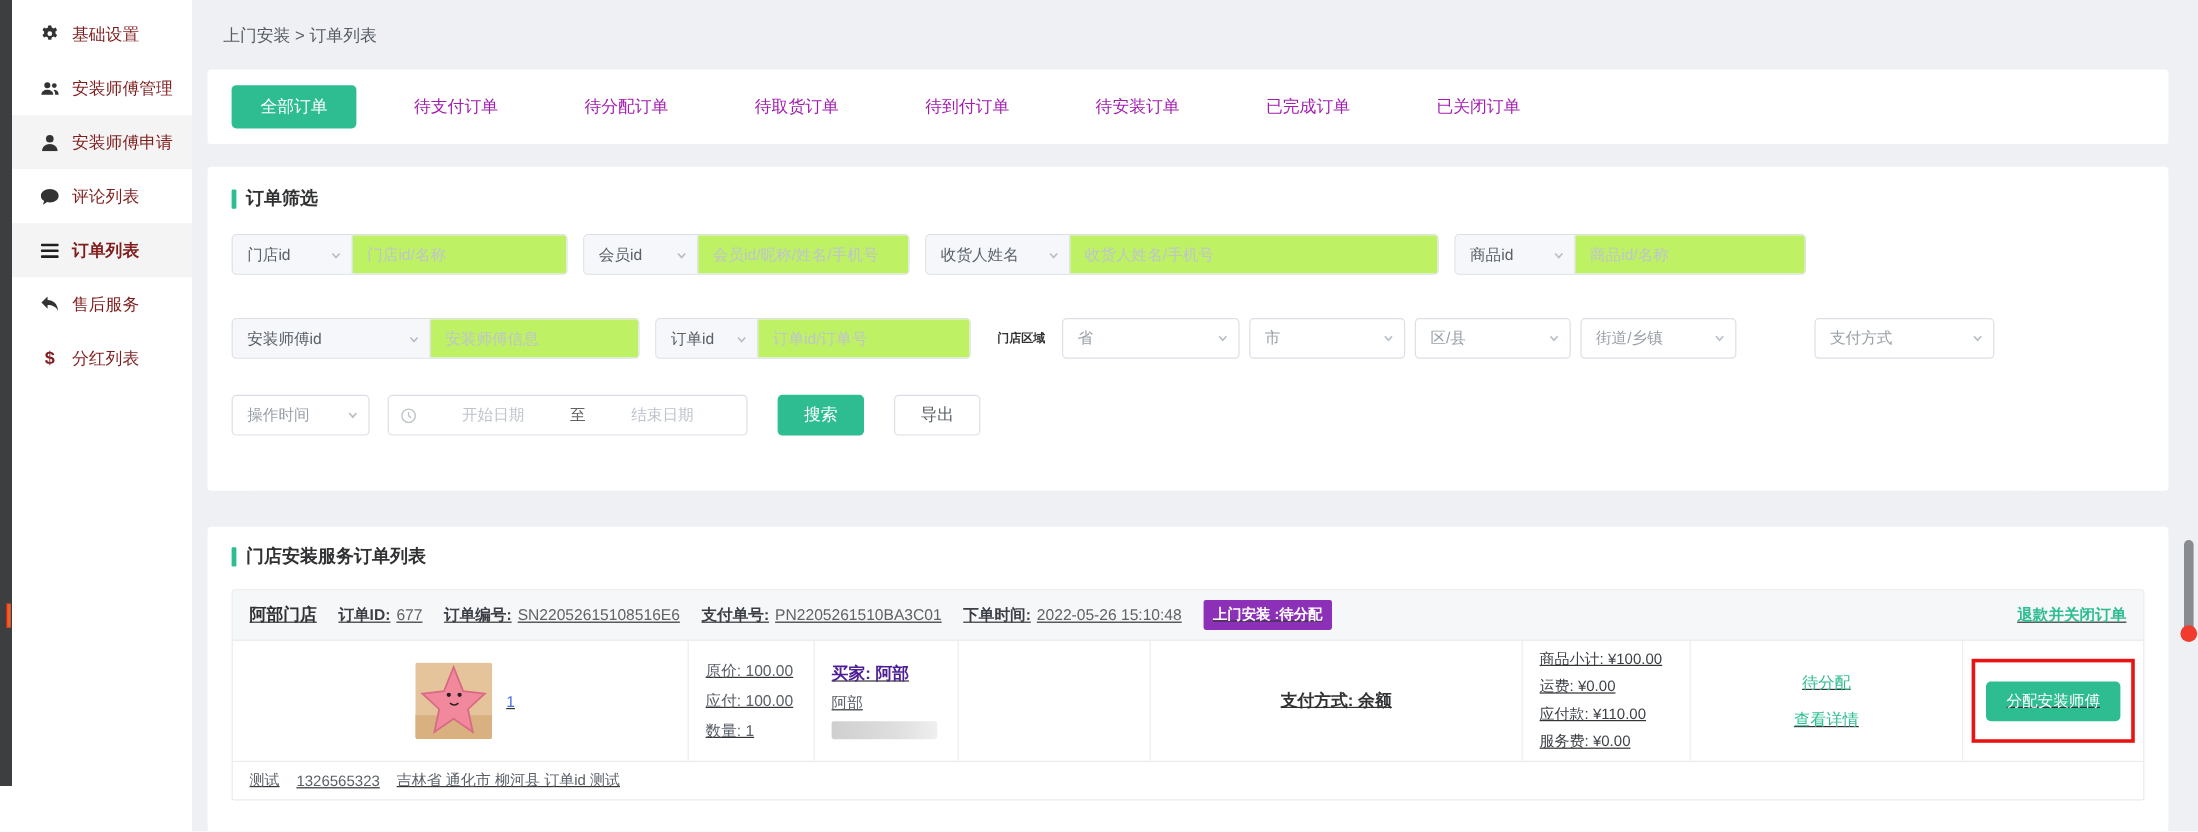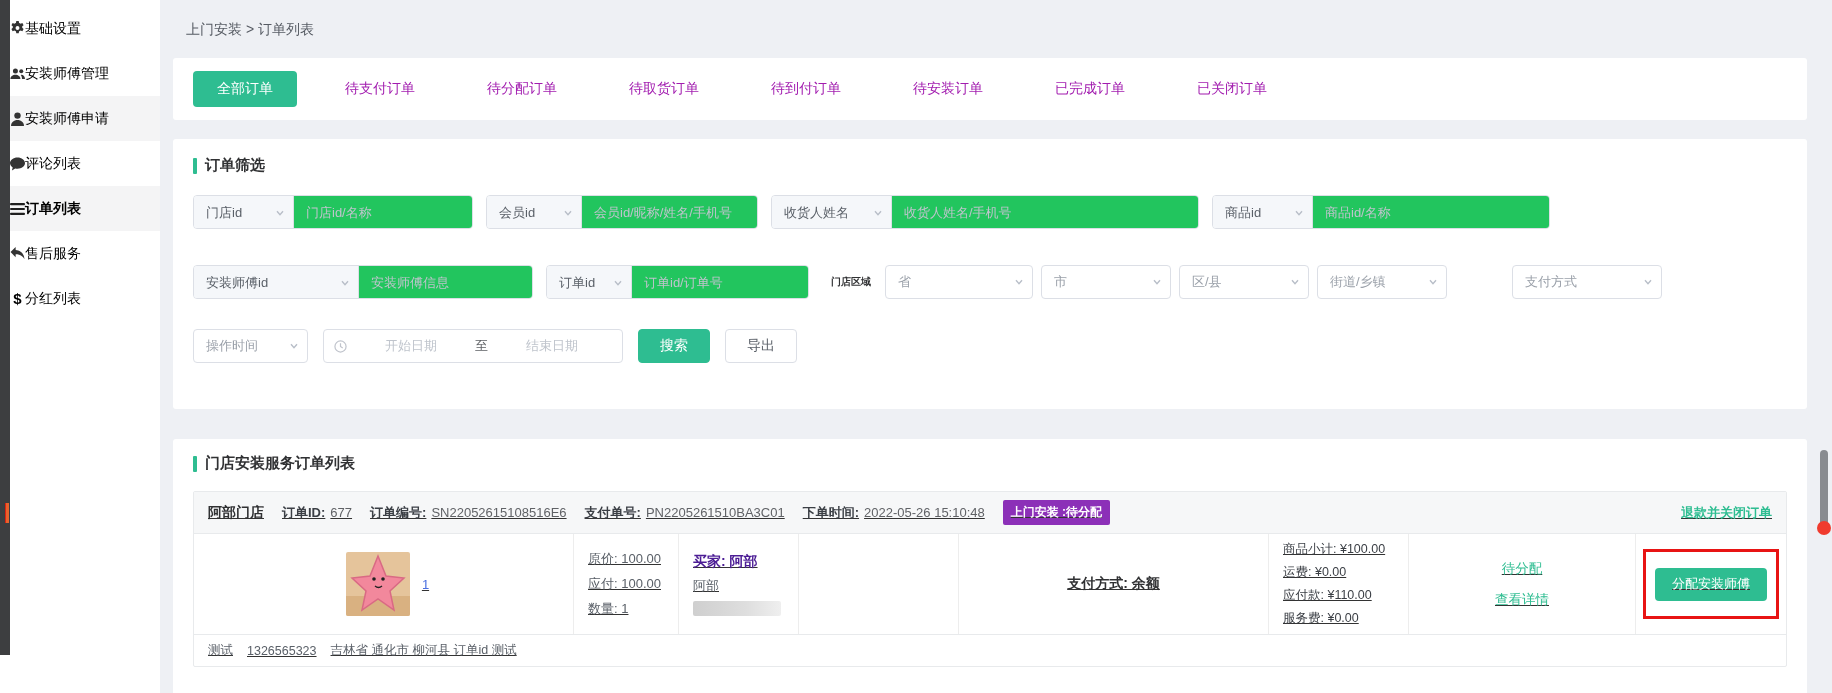--- a/index.html
+++ b/index.html
@@ -6,21 +6,21 @@
   html,body { width:1832px; height:693px; overflow:hidden; background:#fff; }
   body { font-family:"Liberation Sans","DejaVu Sans",sans-serif; color:#333; }
   .app { position:relative; display:flex; width:1832px; height:693px; }
 
   
   .edge-strip { width:10px; height:655px; background:#3d3e40; position:relative; flex:0 0 10px; }
   .edge-mark { position:absolute; left:5px; top:503px; width:4px; height:20px; background:#e8622d; border-left:1px solid #d21; }
 
   
   .sidebar { width:150px; flex:0 0 150px; background:#fff; padding-top:6px; }
-  .side-item { height:45px; display:flex; align-items:center; font-size:14px; color:#000000; cursor:pointer; }
+  .side-item { height:45px; display:flex; align-items:center; gap:11px; padding-left:24px; font-size:14px; color:#7f1d1d; cursor:pointer; }
   .side-item svg { flex:0 0 15px; }
   .side-item.hl { background:#f4f4f5; }
   .side-item.active { background:#f4f4f5; font-weight:bold; }
   .dollar { font-size:15px; font-weight:bold; width:15px; text-align:center; }
 
   
   .main { flex:1; background:#eef0f4; height:693px; position:relative; }
   .breadcrumb { padding:21px 0 0 26px; font-size:14px; color:#565b63; height:58px; }
   .card { background:#fff; border-radius:3px; margin:0 27px 0 13px; }
   .tabs-card { height:62px; display:flex; align-items:center; padding:0 8px; }
@@ -32,34 +32,34 @@
   .sec-bar { width:4px; height:16px; background:#2ebd91; border-radius:1px; }
 
   .frow { display:flex; align-items:center; margin-top:20px; gap:13px; }
   .frow2 { margin-top:36px; gap:8px; }
   .frow3 { margin-top:30px; gap:15px; }
   .fgroup { display:flex; height:34px; border:1px solid #dcdfe6; border-radius:4px; overflow:hidden; background:#fff; }
   .fgroup .sel { border:none; border-right:1px solid #dcdfe6; border-radius:0; background:#f5f7fa; }
   .sel { height:34px; border:1px solid #dcdfe6; border-radius:4px; background:#fff; display:flex; align-items:center; justify-content:space-between; padding:0 8px 0 12px; font-size:13px; color:#9aa0a9; cursor:pointer; white-space:nowrap; }
   .sel .sel-label { overflow:hidden; }
   .fgroup .sel { color:#5a6068; }
-  input.fin { border:none; outline:none; height:32px; font-size:13px; padding:0 12px; color:#333; flex:1; min-width:0; background:#22c55e; }
+  input.fin { border:none; outline:none; height:32px; font-size:13px; padding:0 12px; color:#333; flex:1; min-width:0; background:#bef264; }
   input.fin::placeholder { color:#bfc4cc; }
   .flabel { font-size:10px; color:#303133; font-weight:bold; margin:0 6px 0 14px; white-space:nowrap; }
 
-  .w-g1a{width:280px}.w-g2a{width:272px}.w-g3a{width:428px}.w-g4a{width:338px}
+  .w-g1a{width:280px}.w-g2a{width:272px}.w-g3a{width:428px}.w-g4a{width:293px}
   .s100{width:100px;flex:0 0 100px}.s95{width:95px;flex:0 0 95px}.s120{width:120px;flex:0 0 120px}
   .w-g1b{width:340px}.w-g2b{width:263px}
   .s165{width:165px;flex:0 0 165px}.s85{width:85px;flex:0 0 85px}
   .s-prov{width:148px}.s-city{width:130px}.s-dist{width:130px}.s-street{width:130px}.s-pay{width:150px}
   .s-time{width:115px}
   .datebox { width:300px; height:34px; border:1px solid #dcdfe6; border-radius:4px; background:#fff; display:flex; align-items:center; padding:0 10px; gap:4px; }
   .datebox .dph { font-size:13px; color:#bfc4cc; flex:1; text-align:center; }
   .datebox .dto { font-size:13px; color:#606266; }
-  .btn { height:34px; border-radius:4px; font-size:14px; display:inline-flex; align-items:center; justify-content:center; cursor:pointer; }
+  .btn { height:34px; border-radius:4px; font-size:14px; display:inline-flex; align-items:center; justify-content:center; cursor:pointer;margin-left:10px; }
   .btn-green { background:#2ebd91; color:#fff; width:72px; border:1px solid #2ebd91; }
   .btn-plain { background:#fff; color:#5a6068; width:72px; border:1px solid #dcdfe6; }
 
   .list-card { margin-top:30px; height:257px; padding:15px 20px 0 20px; }
   .order-block { margin-top:18px; border:1px solid #e8eaec; border-radius:2px;text-decoration:underline; }
   .ord-head { height:42px; background:#f6f7f8; border-bottom:1px solid #e8eaec; display:flex; align-items:center; padding:0 14px; font-size:13px; color:#606266; gap:18px; }
   .ord-store { font-weight:bold; color:#303133; font-size:14px; }
   .ord-field b { color:#3b3f45; font-weight:bold; margin-right:5px; }
   .badge { background:#8c30b8; color:#fff; font-size:12px; font-weight:bold; padding:4px 8px; border-radius:2px; white-space:nowrap; }
   .refund-link { margin-left:auto; color:#2ebd91; font-size:13px; cursor:pointer; font-weight:bold; }

